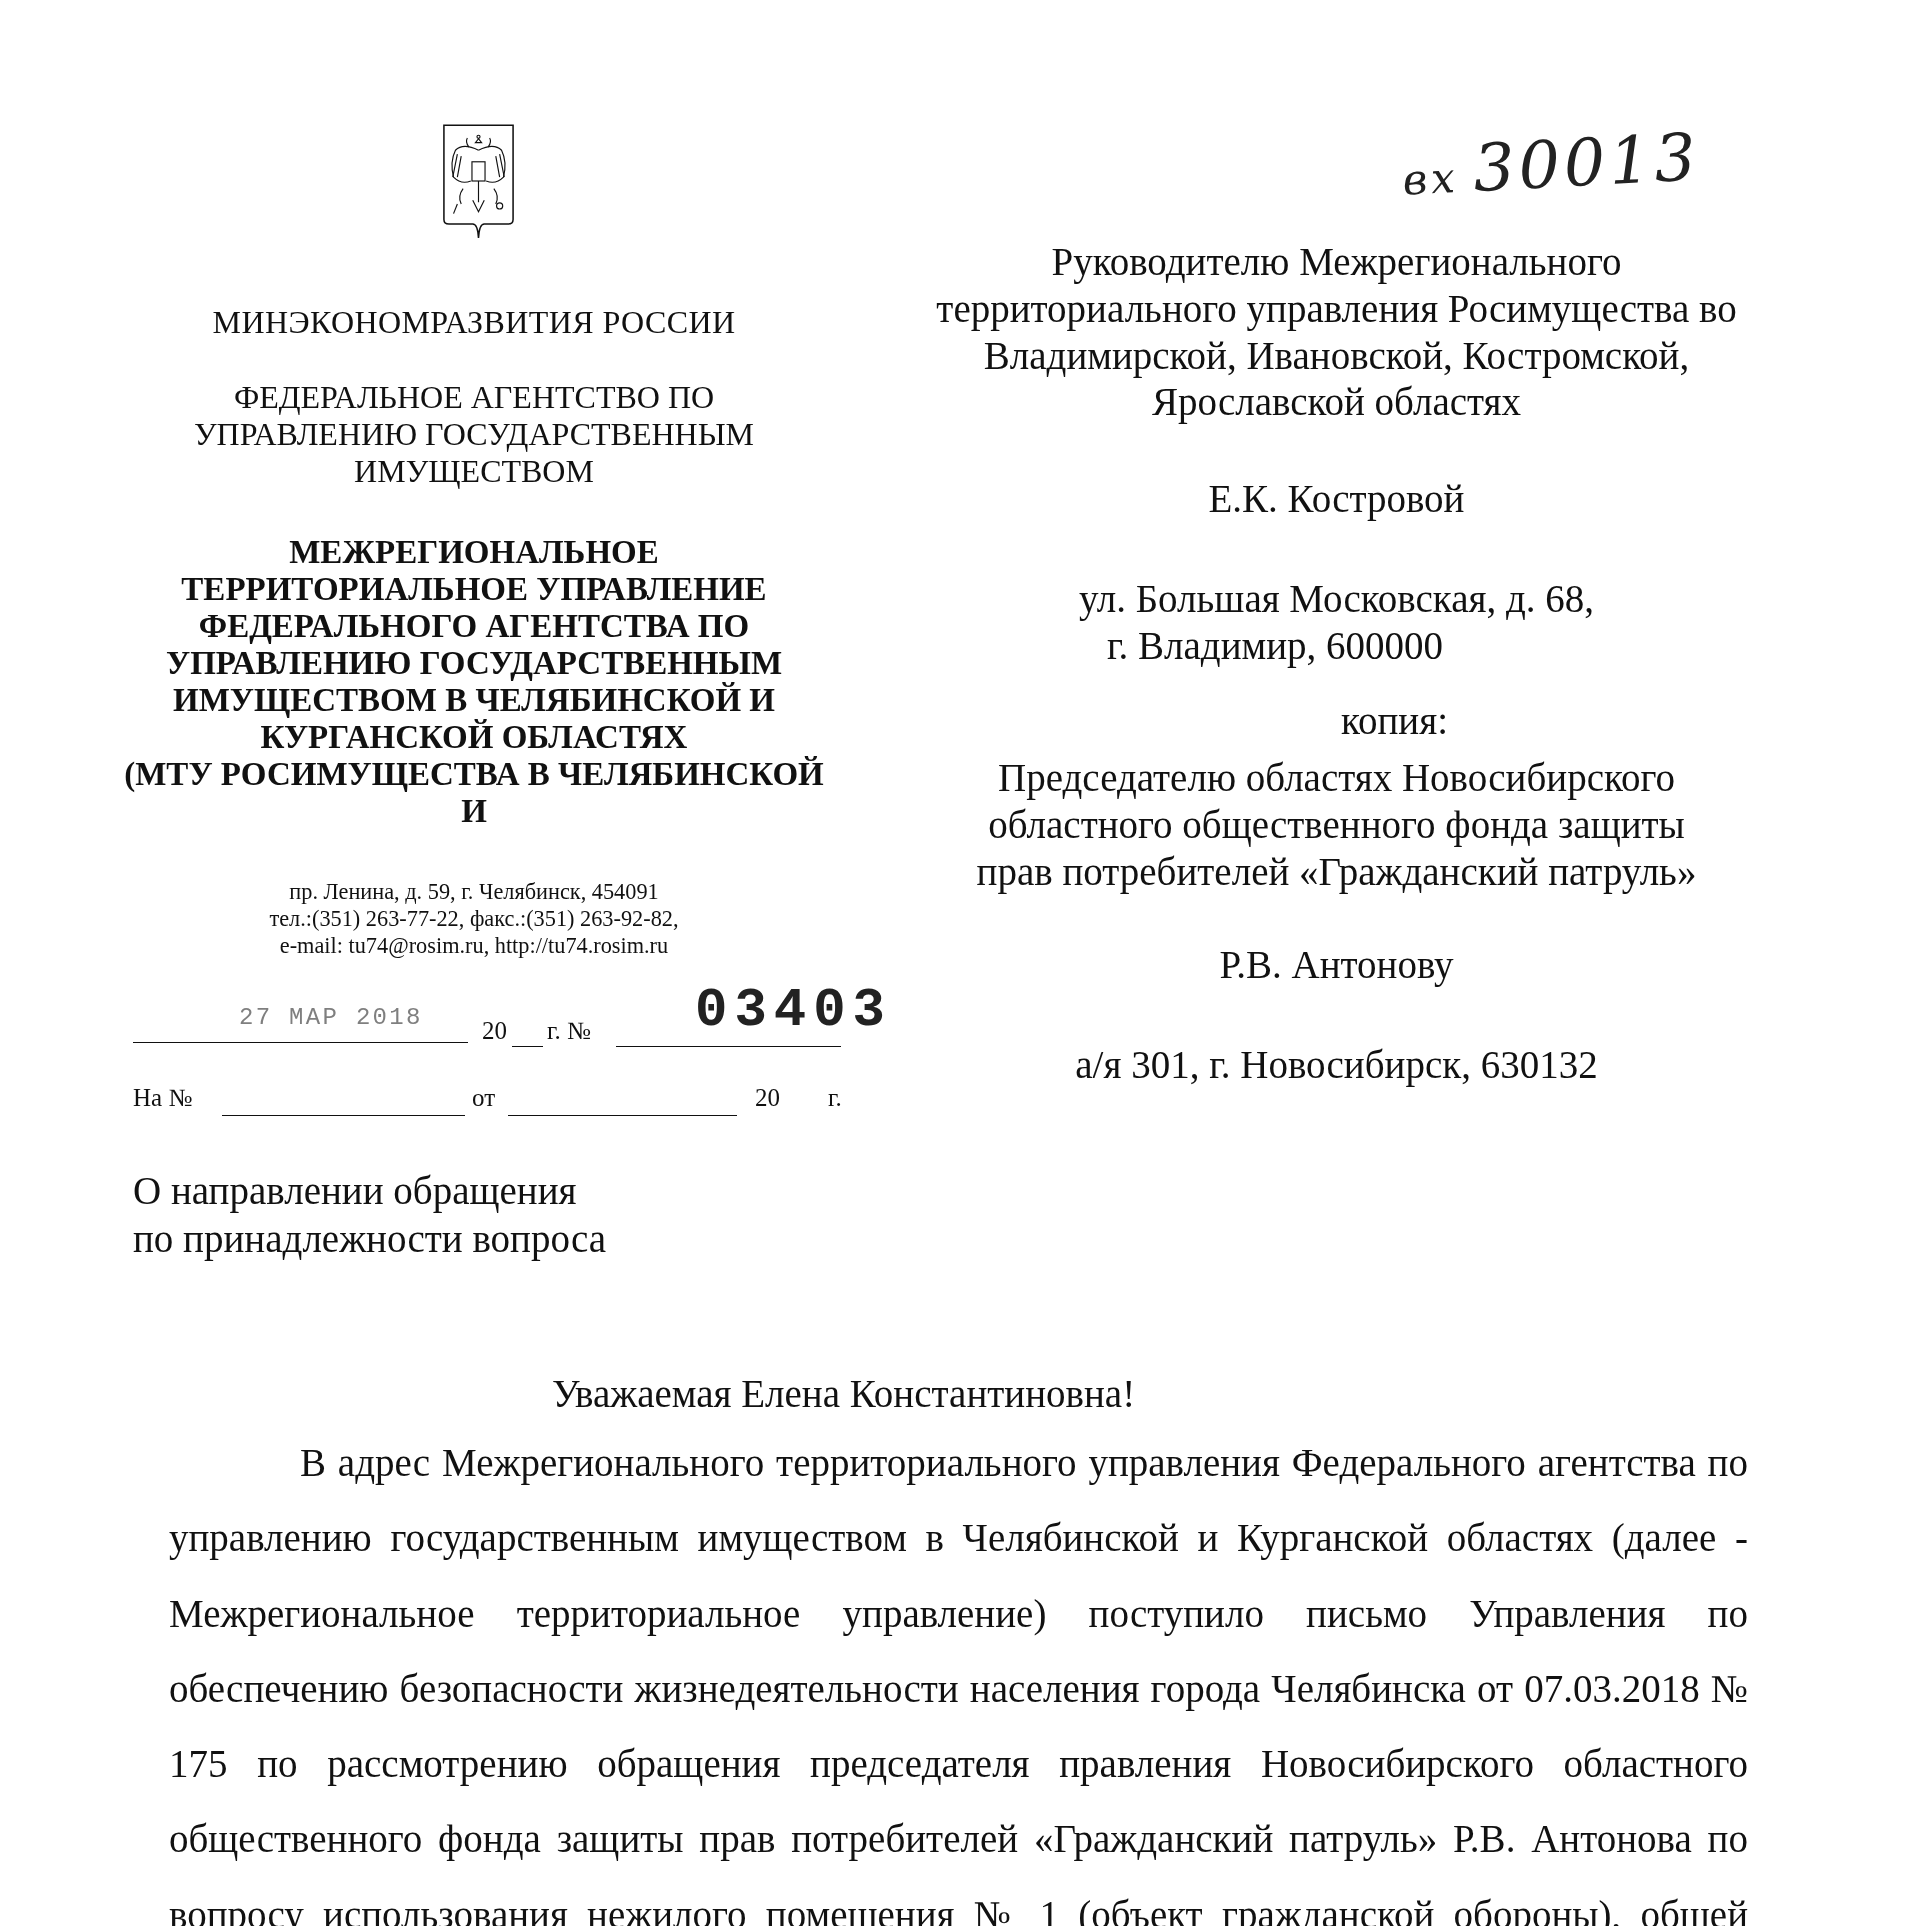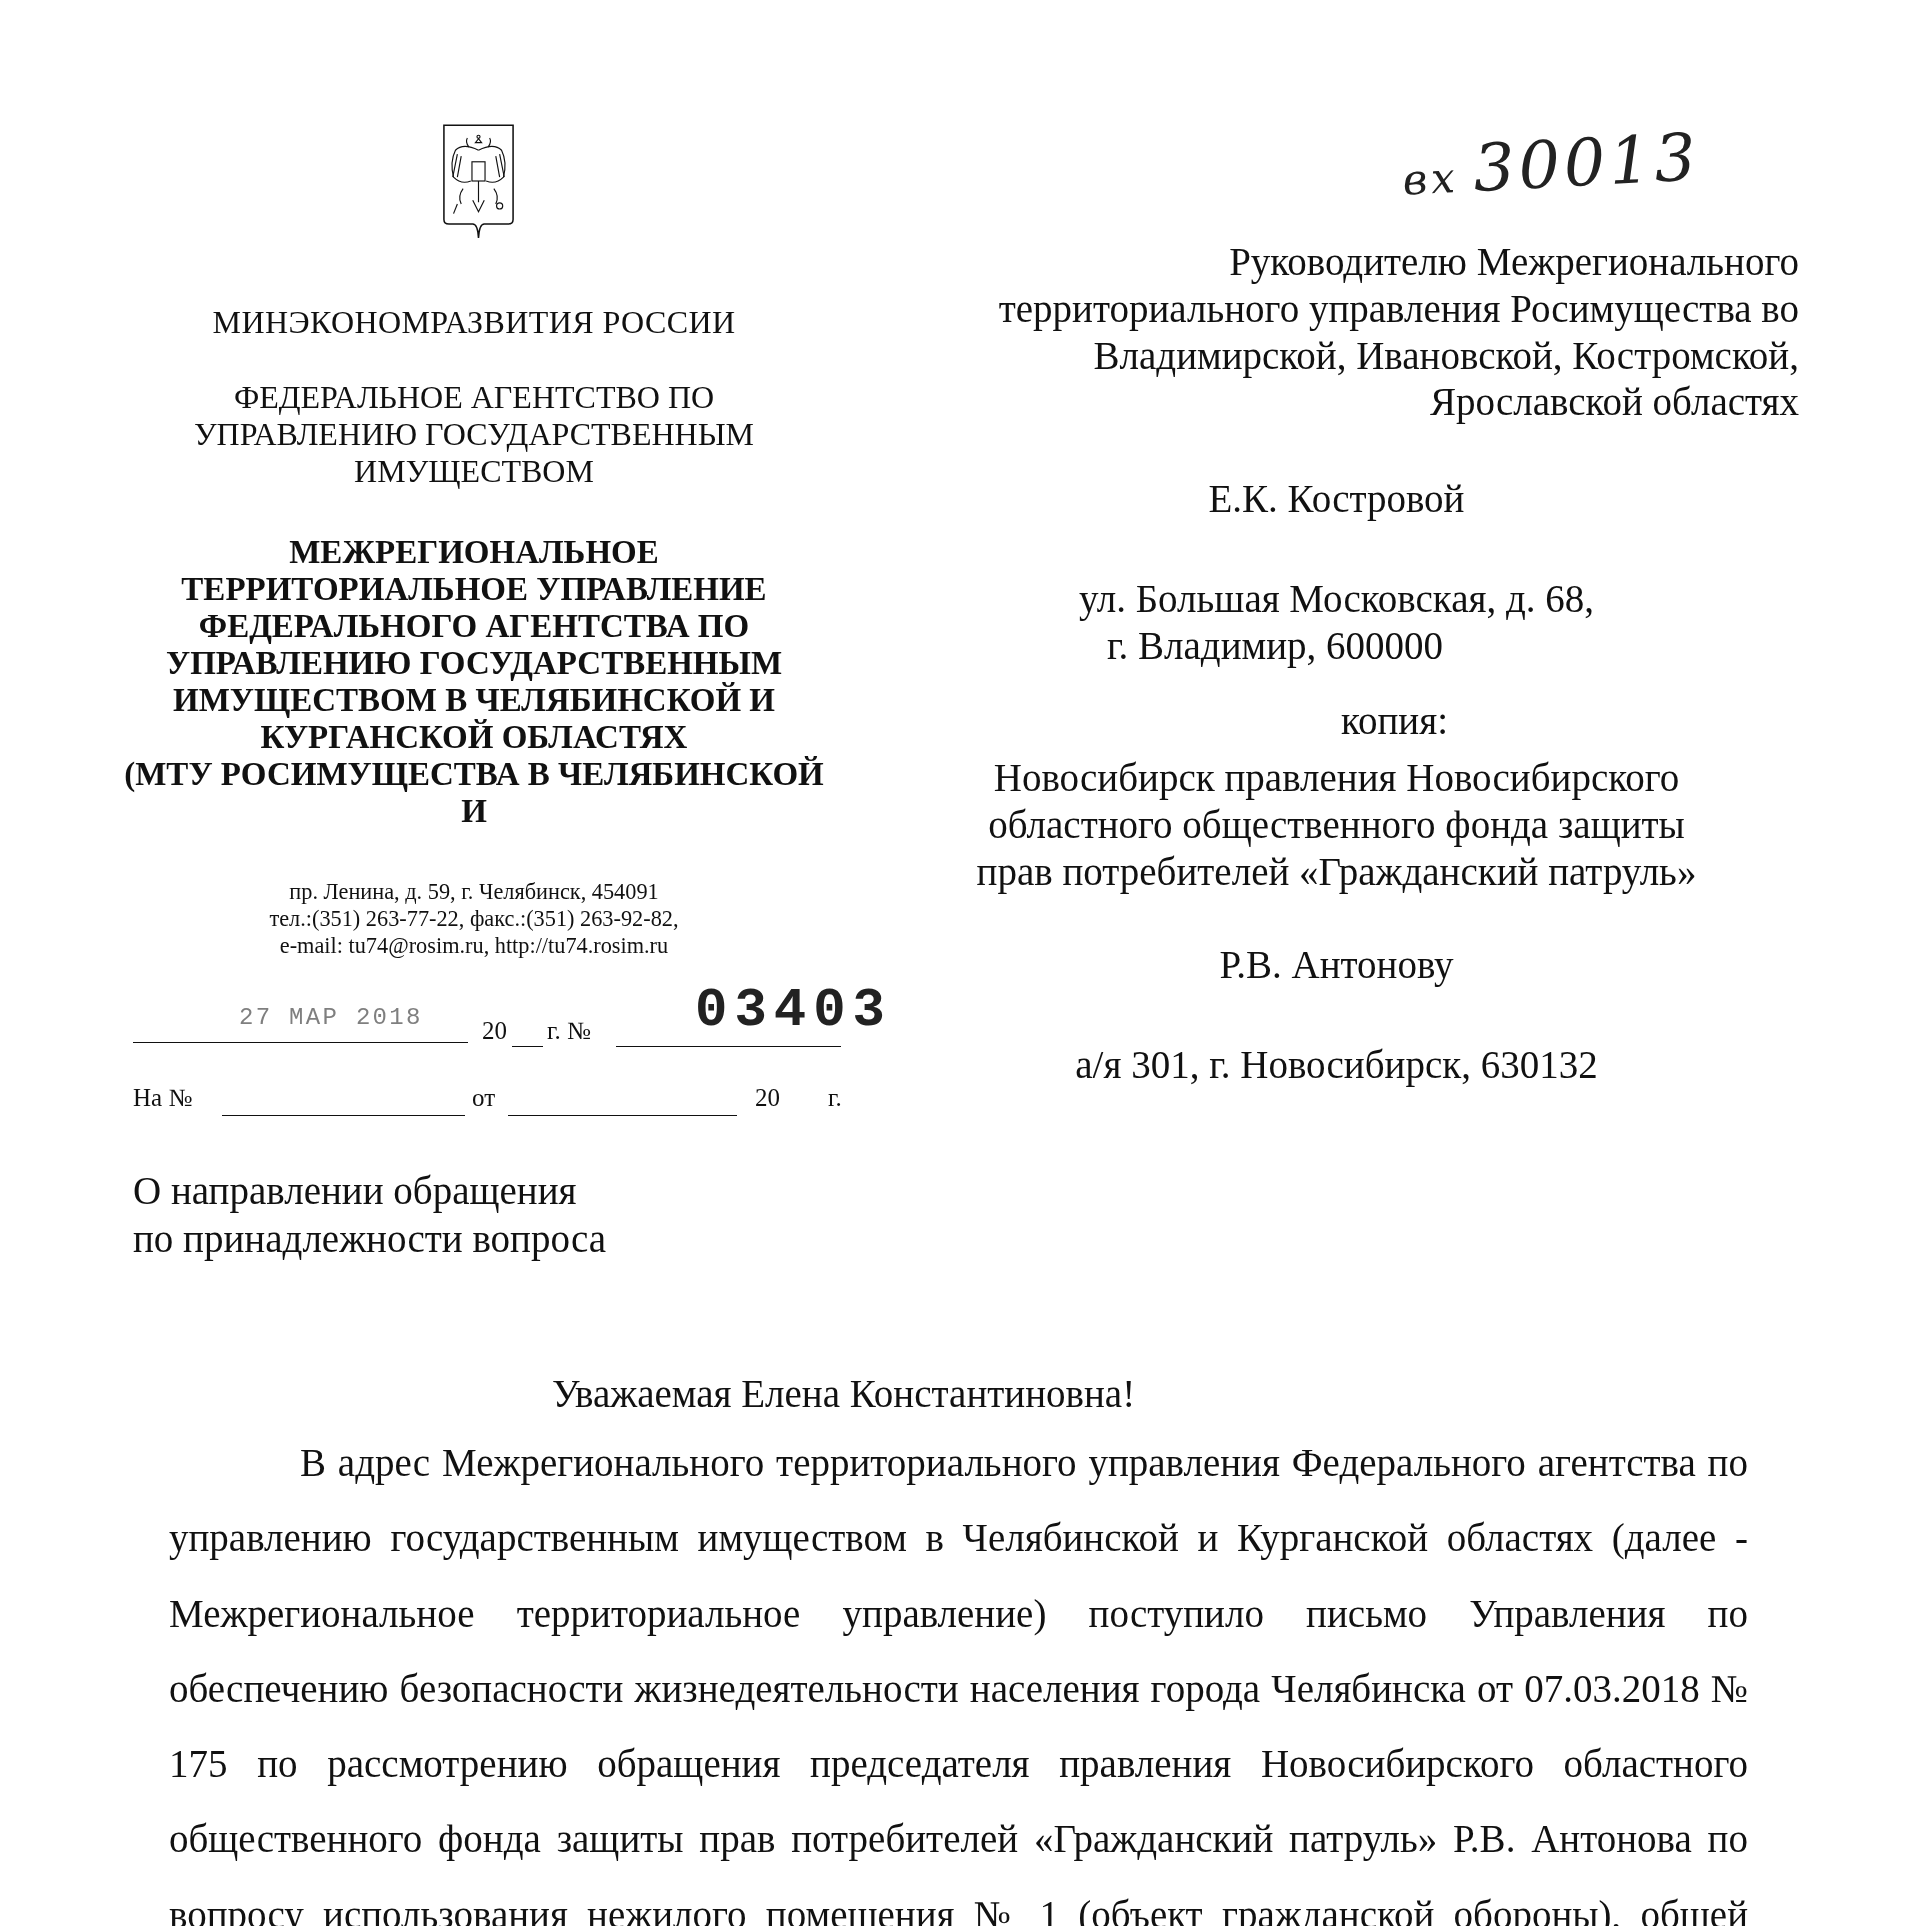--- a/index.html
+++ b/index.html
@@ -24,21 +24,21 @@
   .line { position:absolute; border-bottom:1.9px solid #111; }
   .small { font-size:25px; }
   .stamp-date { font-family:"Liberation Mono","DejaVu Sans Mono",monospace; color:#555; font-size:24px; letter-spacing:2.3px; opacity:.75; }
   .stamp-num { font-family:"Liberation Mono","DejaVu Sans Mono",monospace; font-weight:bold; font-size:54px; letter-spacing:7px; color:#222; }
 
   
   #subject { left:133px; top:1167px; font-size:39px; line-height:1.22; }
 
   
   .addr { left:874px; width:925px; text-align:center; font-size:39px; line-height:1.2; }
-  #recipient-title { top:239px;text-align:right; }
+  #recipient-title { top:239px; }
   #recipient-name { top:476px; }
   #recipient-address { top:576px; }
   #copy-label { top:698px;text-align:center; }
   #copy-recipient { top:755px; }
   #copy-name { top:942px; }
   #copy-address { top:1042px; }
 
   
   #handwritten { left:1402px; top:127px; font-family:"DejaVu Serif", serif; font-style:italic; font-size:65px; color:#222; letter-spacing:3.9px; transform:rotate(-3deg); }
   #handwritten .prefix { font-size:42px; margin-right:15.4px; }
@@ -123,21 +123,21 @@
   <div>Ярославской областях</div>
 </div>
 <div id="recipient-name" class="abs addr">Е.К. Костровой</div>
 <div id="recipient-address" class="abs addr">
   <div>ул. Большая Московская, д. 68,</div>
   <div style="margin-right:123px;">г. Владимир, 600000</div>
 </div>
 
 <div id="copy-label" class="abs addr" style="padding-left:116px; box-sizing:border-box;">копия:</div>
 <div id="copy-recipient" class="abs addr">
-  <div>Новосибирск правления Новосибирского</div>
+  <div>Председателю областях Новосибирского</div>
   <div>областного общественного фонда защиты</div>
   <div>прав потребителей «Гражданский патруль»</div>
 </div>
 <div id="copy-name" class="abs addr">Р.В. Антонову</div>
 <div id="copy-address" class="abs addr">а/я 301, г. Новосибирск, 630132</div>
 
 <div id="greeting" class="abs">Уважаемая Елена Константиновна!</div>
 <div id="para1" class="abs para">В адрес  Межрегионального территориального управления Федерального агентства по управлению государственным имуществом в Челябинской и Курганской областях (далее -  Межрегиональное территориальное управление) поступило письмо Управления по обеспечению безопасности жизнедеятельности населения города Челябинска от 07.03.2018 № 175 по рассмотрению обращения председателя правления Новосибирского областного общественного фонда защиты прав потребителей «Гражданский патруль» Р.В. Антонова по вопросу использования нежилого помещения № 1 (объект гражданской обороны), общей площадью 101,4 кв.м., расположенного по адресу:  г. Челябинск,  ул. Новороссийская, д. 87.</div>
 
 

